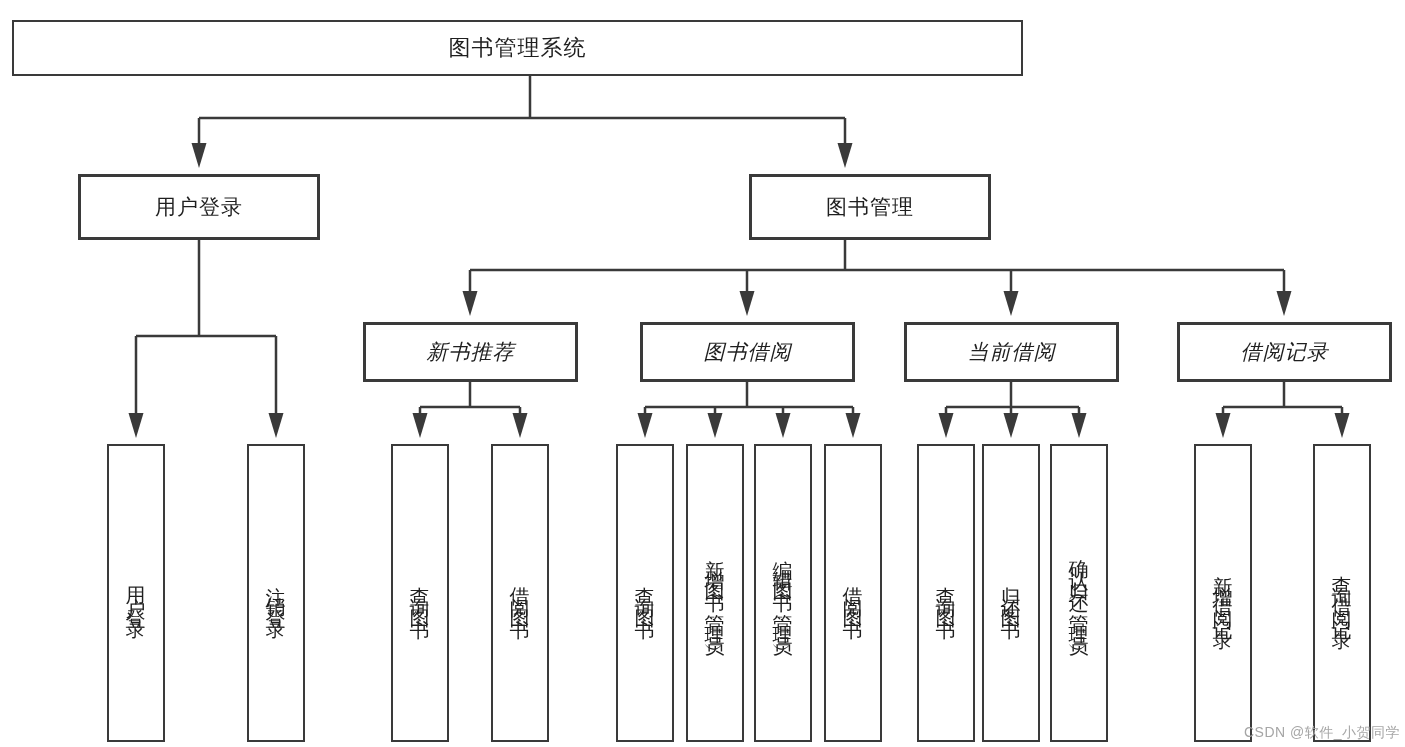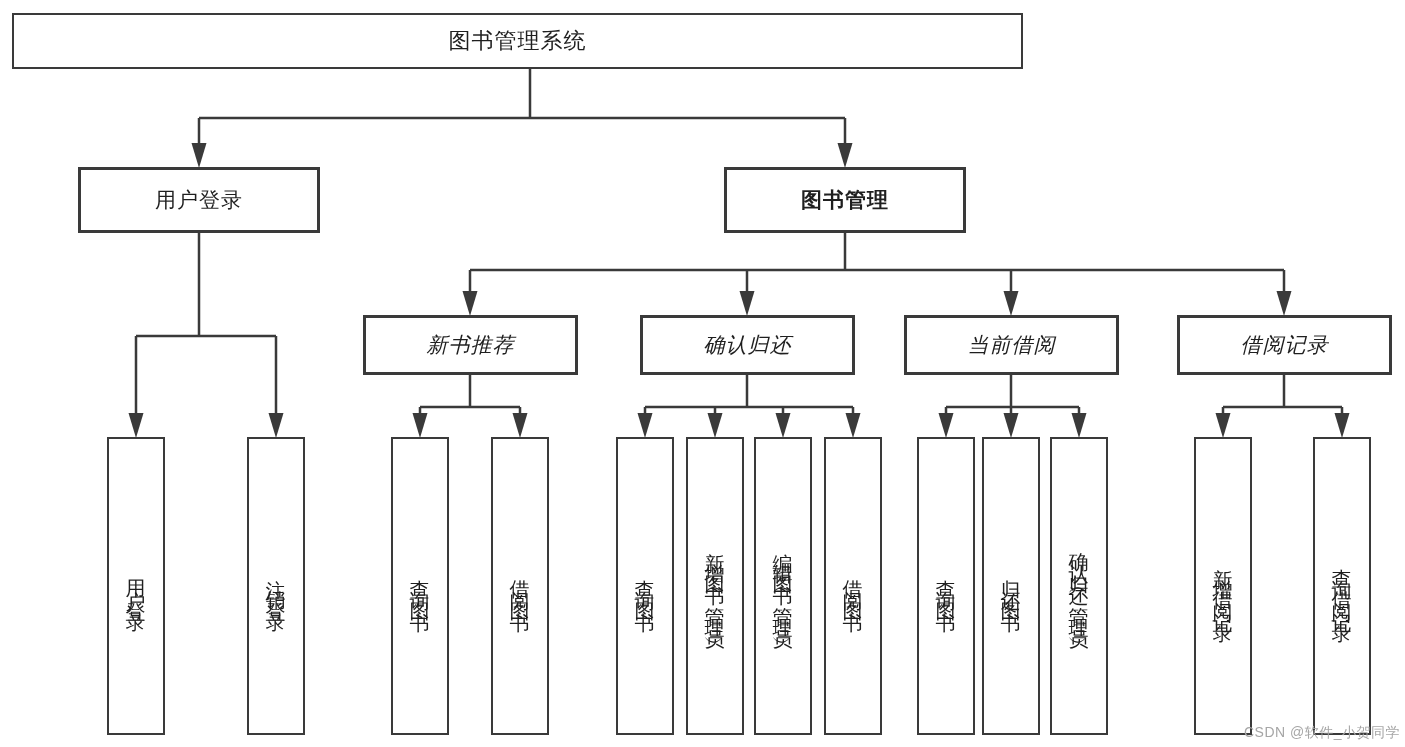--- a/index.html
+++ b/index.html
@@ -22,20 +22,21 @@
   .connectors polygon{fill:var(--line);stroke:none;}
   .node{
     position:absolute;
     box-sizing:border-box;
     background:#ffffff;
     border:3px solid var(--line);
     display:flex;align-items:center;justify-content:center;
     font-size:21px;
     letter-spacing:1px;
     z-index:1;
+    margin-top:7px;
   }
   .node.root{left:12px;top:13px;width:1011px;height:56px;border-width:2.5px;font-size:22px;}
   .node.l2{top:167px;width:242px;height:66px;}
   .node.l3{top:315px;width:215px;height:60px;font-style:italic;}
   .node.leaf{
     top:437px;width:58px;height:298px;
     border-width:2.5px;
   }
   .leaf span{
     writing-mode:vertical-rl;
@@ -91,24 +92,24 @@
     <polygon points="1071.5,413 1086.5,413 1079,438"></polygon>
 
     <path d="M1284 375 V407 M1223 407 H1342 M1223 407 V415 M1342 407 V415"></path>
     <polygon points="1215.5,413 1230.5,413 1223,438"></polygon>
     <polygon points="1334.5,413 1349.5,413 1342,438"></polygon>
   </svg>
 
   <div class="node root">图书管理系统</div>
 
   <div class="node l2" style="left:78px;">用户登录</div>
-  <div class="node l2" style="left:724px;font-weight:bold;">图书管理</div>
+  <div class="node l2" style="left:749px;">图书管理</div>
 
   <div class="node l3" style="left:363px;">新书推荐</div>
-  <div class="node l3" style="left:640px;">确认归还</div>
+  <div class="node l3" style="left:640px;">图书借阅</div>
   <div class="node l3" style="left:1177px;">借阅记录</div>
   <div class="node l3" style="left:904px;">当前借阅</div>
 
   <div class="node leaf" style="left:107px;">
     <span>用户登录</span>
   </div>
   <div class="node leaf" style="left:247px;">
     <span>注销登录</span>
   </div>
 

